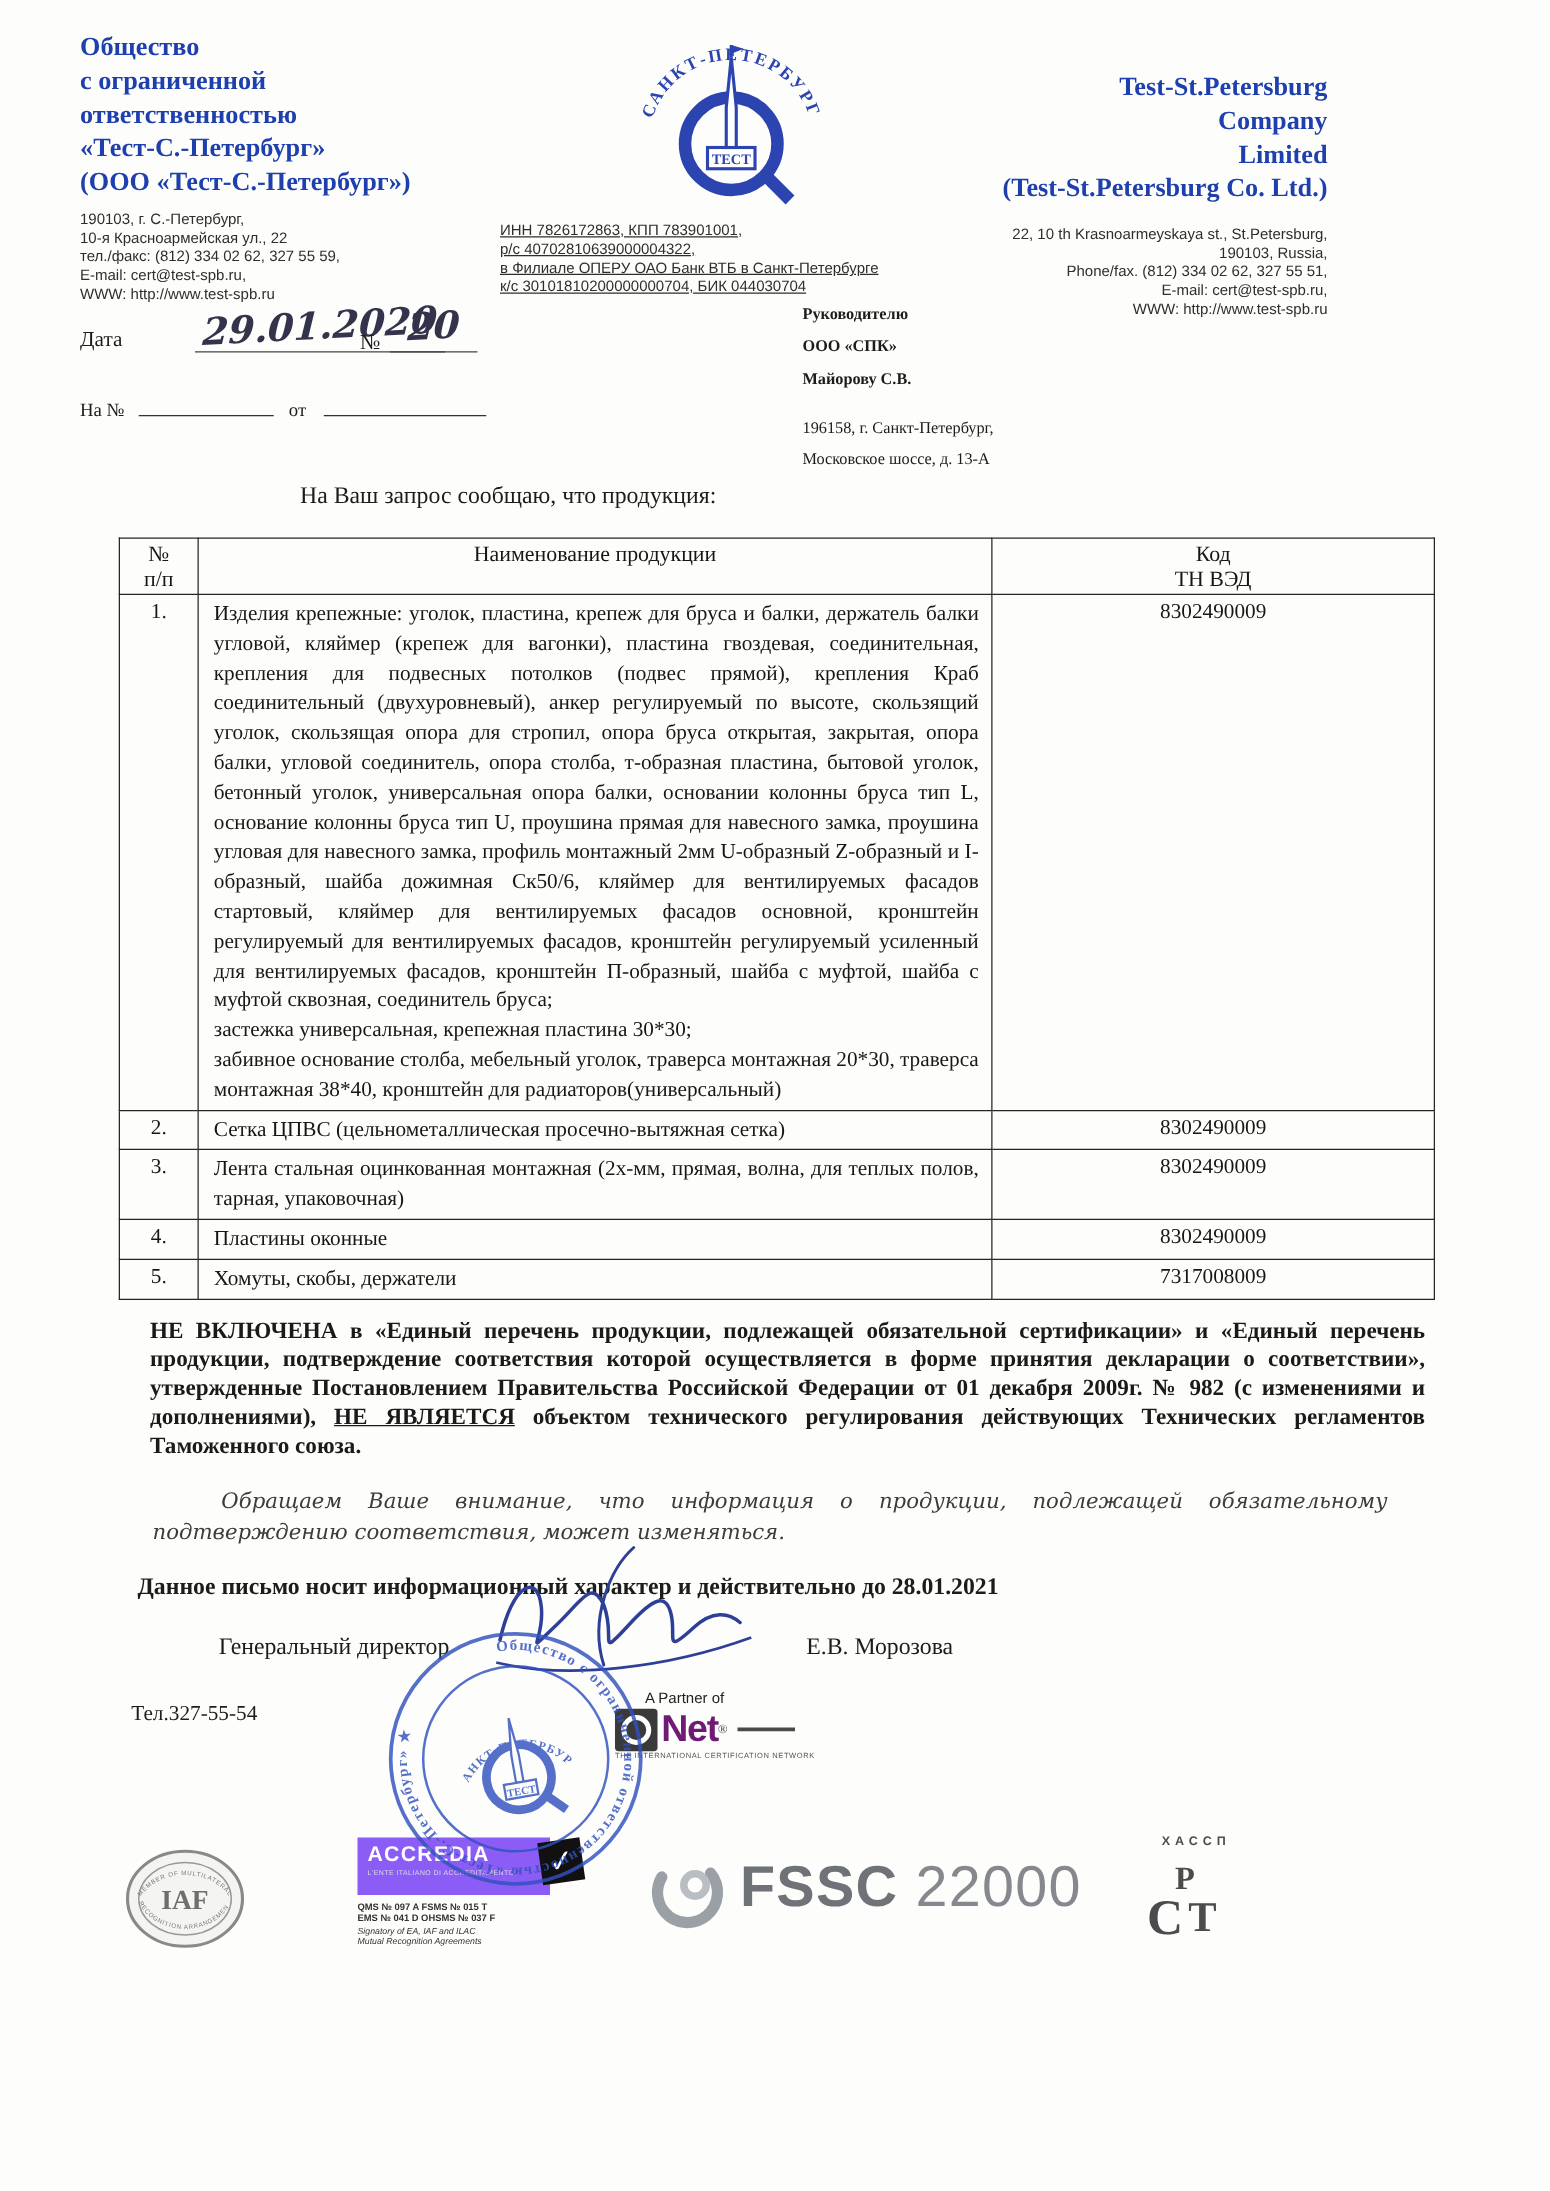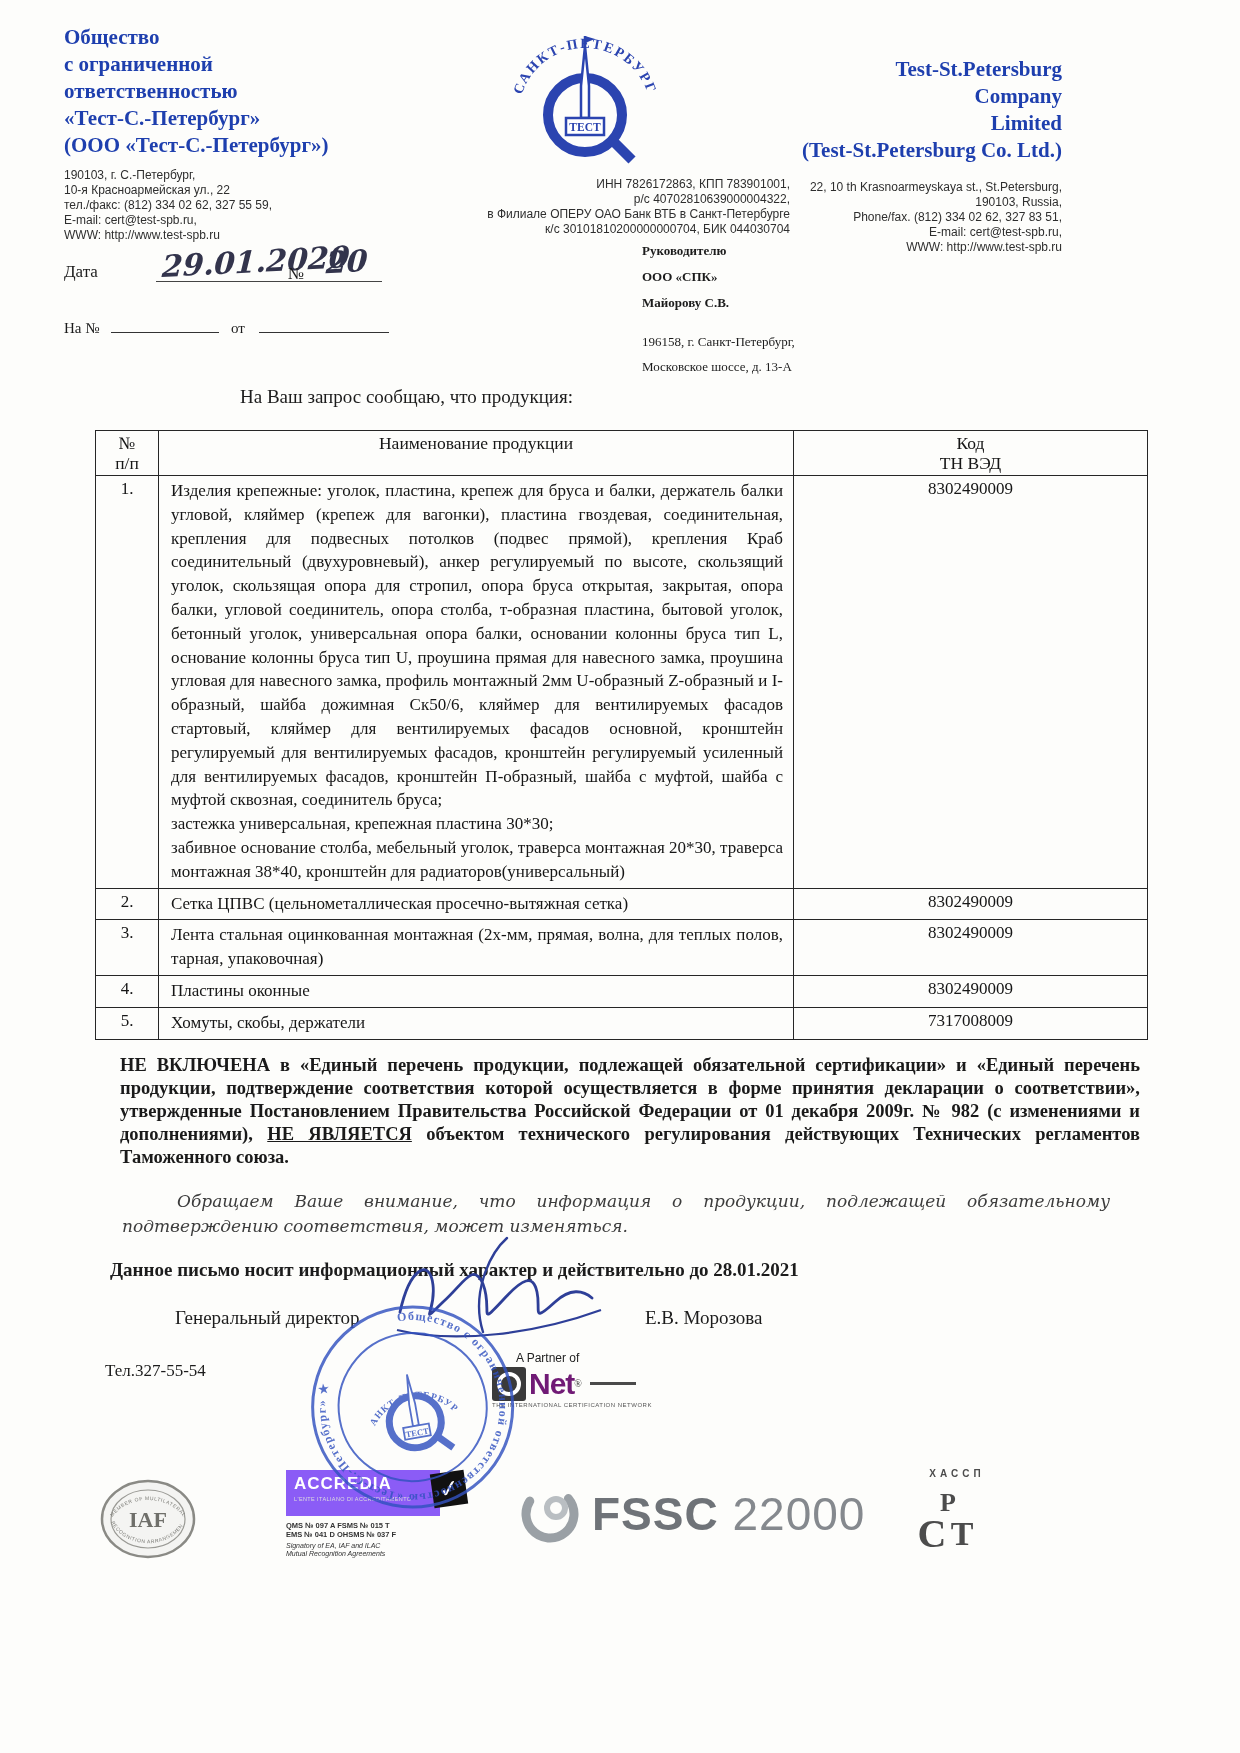--- a/index.html
+++ b/index.html
@@ -13,21 +13,21 @@
     position:absolute; left:64px; top:24px; width:300px;
     color:#1e3fae; font-weight:bold; font-size:21px; line-height:27px;
   }
   .company-en {
     position:absolute; right:178px; top:56px; width:330px; text-align:right;
     color:#1e3fae; font-weight:bold; font-size:21px; line-height:27px;
   }
   .top-logo { position:absolute; left:505px; top:18px; }
   .contact { position:absolute; font-family:"Liberation Sans", sans-serif; font-size:12px; line-height:15px; color:#2e2e2e; }
   .contact-left   { left:64px;  top:168px; }
-  .contact-center { left:400px; top:177px; width:390px; text-align:right; }
+  .contact-center { left:400px; top:177px; width:390px; text-align:left;text-decoration:underline; }
   .contact-right  { right:178px; top:180px; text-align:right; }
   
   .date-row { position:absolute; left:64px; top:262px; font-size:17px; }
   .hand {
     font-family:"DejaVu Serif", serif; font-style:italic; font-weight:bold;
     color:#33344c; font-size:30px; transform:rotate(-3deg) skewX(-6deg);
     display:inline-block;
   }
   .date-line  { position:absolute; left:92px;  top:-18px; border-bottom:1.5px solid #444; padding:0 6px 2px 6px; }
   .num-label  { position:absolute; left:224px; top:2px; }
@@ -77,21 +77,21 @@
   .footer-row { position:relative; height:210px; }
   .iaf-logo { position:absolute; left:98px; top:12px; }
   .accredia { position:absolute; left:286px; top:8px; width:170px; font-family:"Liberation Sans", sans-serif; }
   .acc-box { position:relative; width:140px; height:40px; background:#8b5cf6; color:#fff; padding:4px 6px 2px 8px; }
   .acc-title { font-weight:bold; font-size:17px; letter-spacing:1px; }
   .acc-tag { font-size:5.5px; letter-spacing:0.4px; margin-top:2px; color:#ddd; }
   .acc-check { position:absolute; right:-26px; top:2px; width:34px; height:34px; background:#111; color:#fff;
                display:flex; align-items:center; justify-content:center; font-size:24px; transform:rotate(-8deg); }
   .acc-lines { font-size:7.5px; color:#333; margin-top:5px; line-height:9px; font-weight:bold; }
   .acc-note { font-size:7px; color:#333; font-style:italic; margin-top:3px; line-height:8px; }
-  .fssc { position:absolute; left:518px; top:20px; display:flex; align-items:center; }
+  .fssc { position:absolute; left:518px; top:20px; display:flex; }
   .fssc-text { font-family:"Liberation Sans", sans-serif; font-size:46px; color:#85898e; margin-left:10px; letter-spacing:1px; }
   .fssc-text b { color:#6f7378; }
   .rst { position:absolute; left:893px; top:6px; width:110px; text-align:center; }
   .haccp { font-family:Liberation Sans, sans-serif; font-size:10px; font-weight:bold; letter-spacing:4px; color:#4c4c4c; margin-left:18px; }
 </style>
 </head>
 <body>
 
 <div class="page">
 
@@ -139,21 +139,21 @@
   <div class="contact contact-center">
     <div>ИНН 7826172863, КПП 783901001,</div>
     <div>р/с 40702810639000004322,</div>
     <div>в Филиале ОПЕРУ ОАО Банк ВТБ в Санкт-Петербурге</div>
     <div>к/с 30101810200000000704, БИК 044030704</div>
   </div>
 
   <div class="contact contact-right">
     <div>22, 10 th Krasnoarmeyskaya st., St.Petersburg,</div>
     <div>190103, Russia,</div>
-    <div>Phone/fax. (812) 334 02 62, 327 83 51,</div>
+    <div>Phone/fax. (812) 334 02 62, 327 55 51,</div>
     <div>E-mail: cert@test-spb.ru,</div>
     <div>WWW: http://www.test-spb.ru</div>
   </div>
 
   <div class="date-row">
     <span>Дата</span>
     <span class="date-line"><span class="hand">29.01.2020</span></span>
     <span class="num-label">№</span>
     <span class="num-line"><span class="hand">20</span></span>
   </div>

